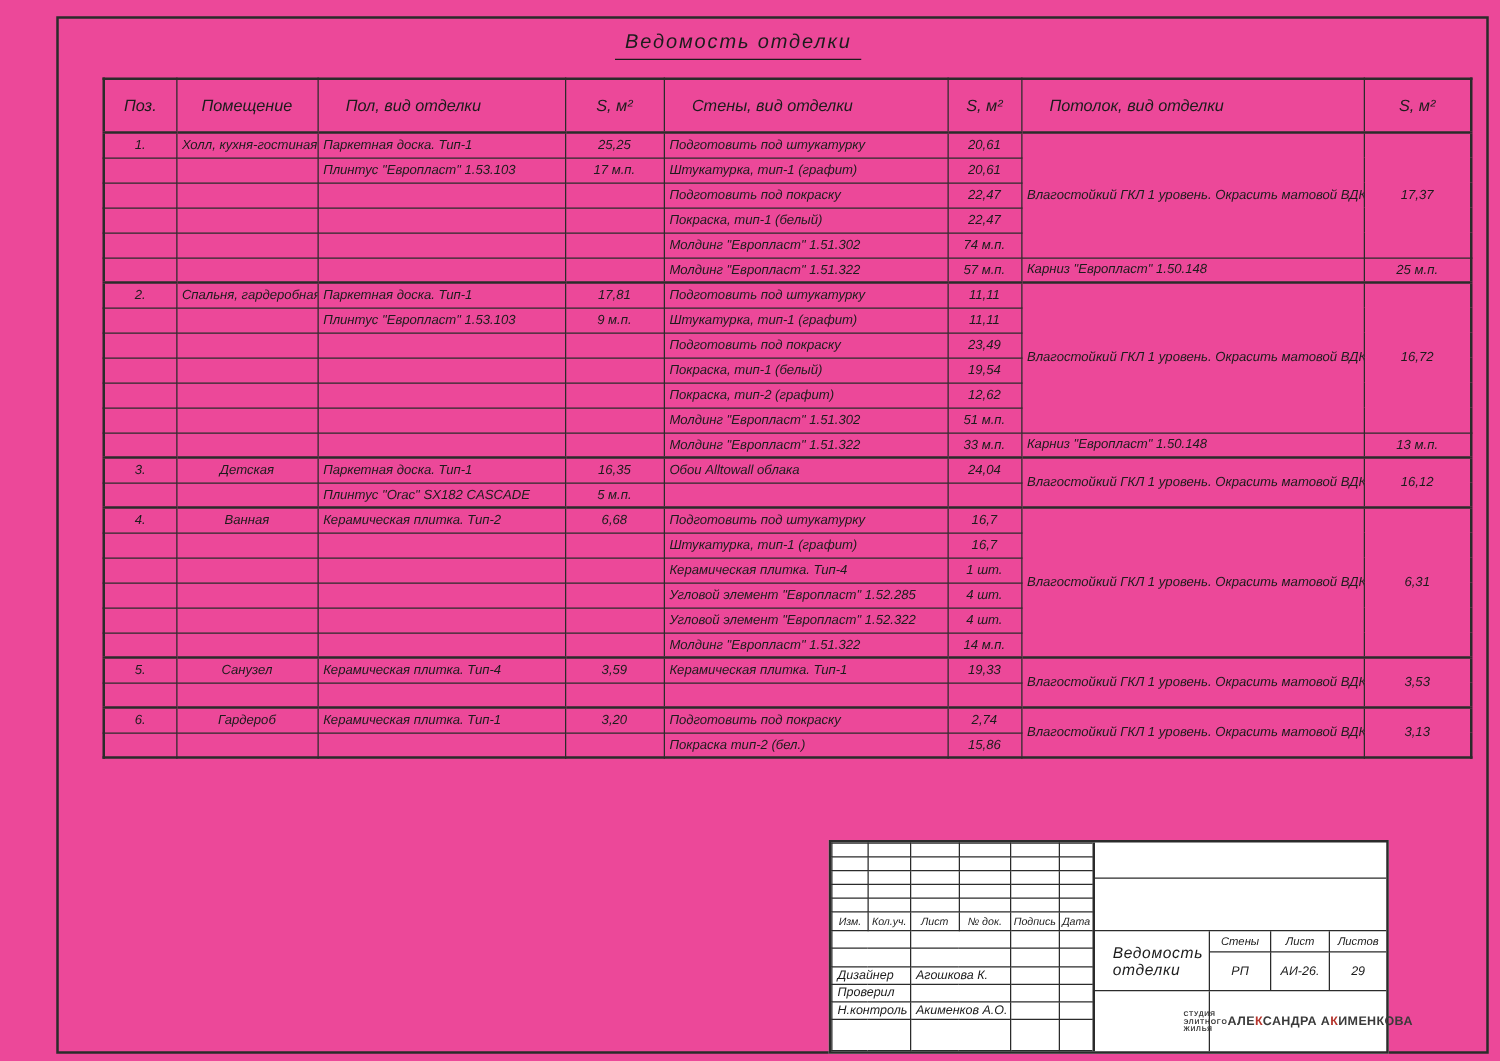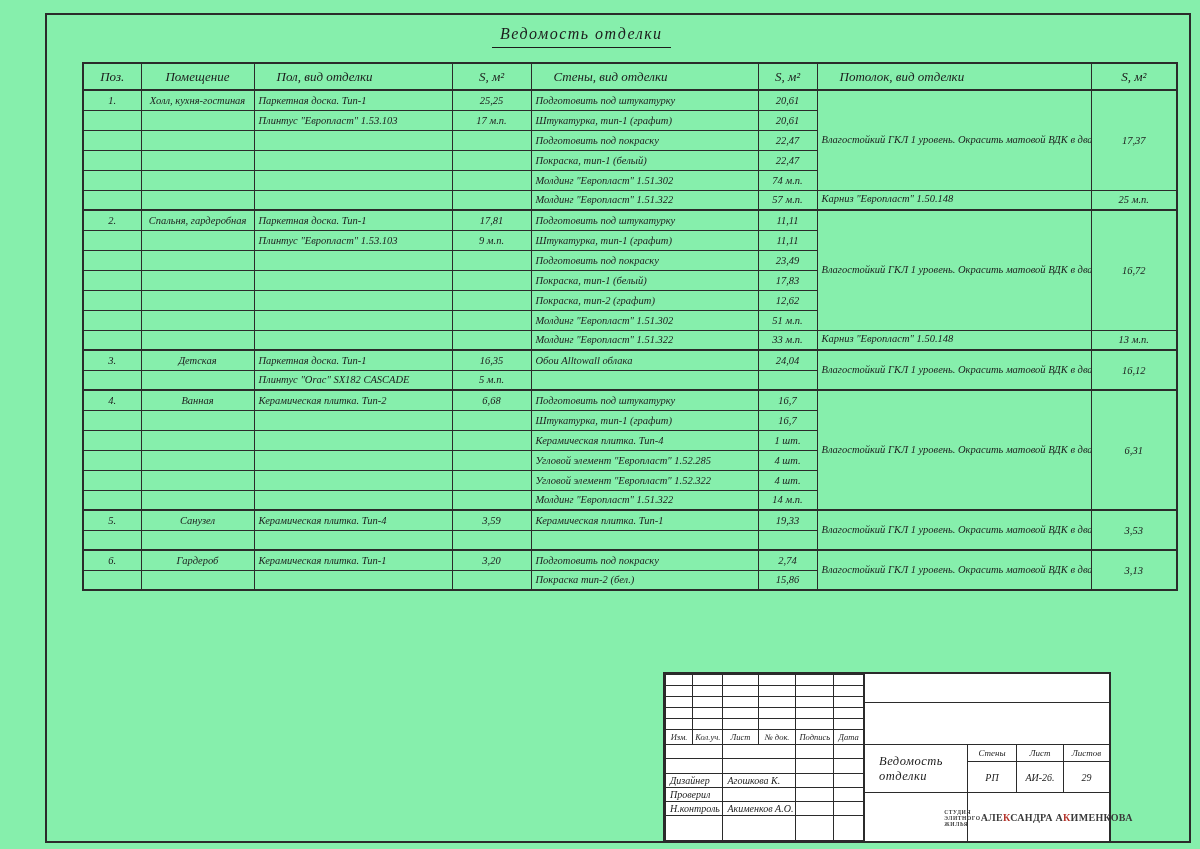--- a/index.html
+++ b/index.html
@@ -1,36 +1,36 @@
 <!DOCTYPE html>
 <html><head>
 <meta charset="utf-8">
 <style>
   html,body{margin:0;padding:0;background:#fff;}
   .page{
-    position:relative;width:1200px;height:849px;background:#86efac;overflow:hidden;
-    font-family:Liberation Serif, serif;font-style:italic;color:#1c1c1c;
+    position:relative;width:1200px;height:849px;background:#ec4899;overflow:hidden;
+    font-family:Liberation Sans, sans-serif;font-style:italic;color:#1c1c1c;
   }
   .frame{
     position:absolute;left:45px;top:13px;width:1146px;height:830px;
     border:2px solid #2b2b2b;box-sizing:border-box;
   }
   .sheet-title{
     position:absolute;top:25px;left:492px;font-size:16px;letter-spacing:1.5px;
     padding:0 8px 4px;border-bottom:1.5px solid #1c1c1c;
   }
   
   .finish-table{
     position:absolute;left:82px;top:62px;width:1094px;
     border-collapse:collapse;table-layout:fixed;border:2px solid #2b2b2b;
   }
   .finish-table th,.finish-table td{
     border:1px solid #2b2b2b;overflow:hidden;white-space:nowrap;box-sizing:border-box;
   }
-  .finish-table thead th{height:27px;font-size:13px;font-weight:normal;font-style:italic;}
+  .finish-table thead th{height:43px;font-size:13px;font-weight:normal;font-style:italic;}
   .finish-table tbody td{height:20px;font-size:10.5px;padding:0 4px;}
   .th-left{text-align:left;padding-left:22px;}
   .col-pos{text-align:center;}
   .col-room{text-align:center;}
   .col-floor,.col-wall{text-align:left;padding-left:8px;}
   .col-s{text-align:center;}
   .col-ceiling{
     text-align:left;padding-left:12px;white-space:pre-line;line-height:1.4;vertical-align:middle;
   }
   tr.group-start td{border-top:2px solid #2b2b2b;}
@@ -183,21 +183,21 @@
           <td class="col-s"></td>
           <td class="col-wall">Подготовить под покраску</td>
           <td class="col-s">23,49</td>
         </tr>
         <tr>
           <td class="col-pos"></td>
           <td class="col-room"></td>
           <td class="col-floor"></td>
           <td class="col-s"></td>
           <td class="col-wall">Покраска, тип-1 (белый)</td>
-          <td class="col-s">17,83</td>
+          <td class="col-s">19,54</td>
         </tr>
         <tr>
           <td class="col-pos"></td>
           <td class="col-room"></td>
           <td class="col-floor"></td>
           <td class="col-s"></td>
           <td class="col-wall">Покраска, тип-2 (графит)</td>
           <td class="col-s">12,62</td>
         </tr>
         <tr>

